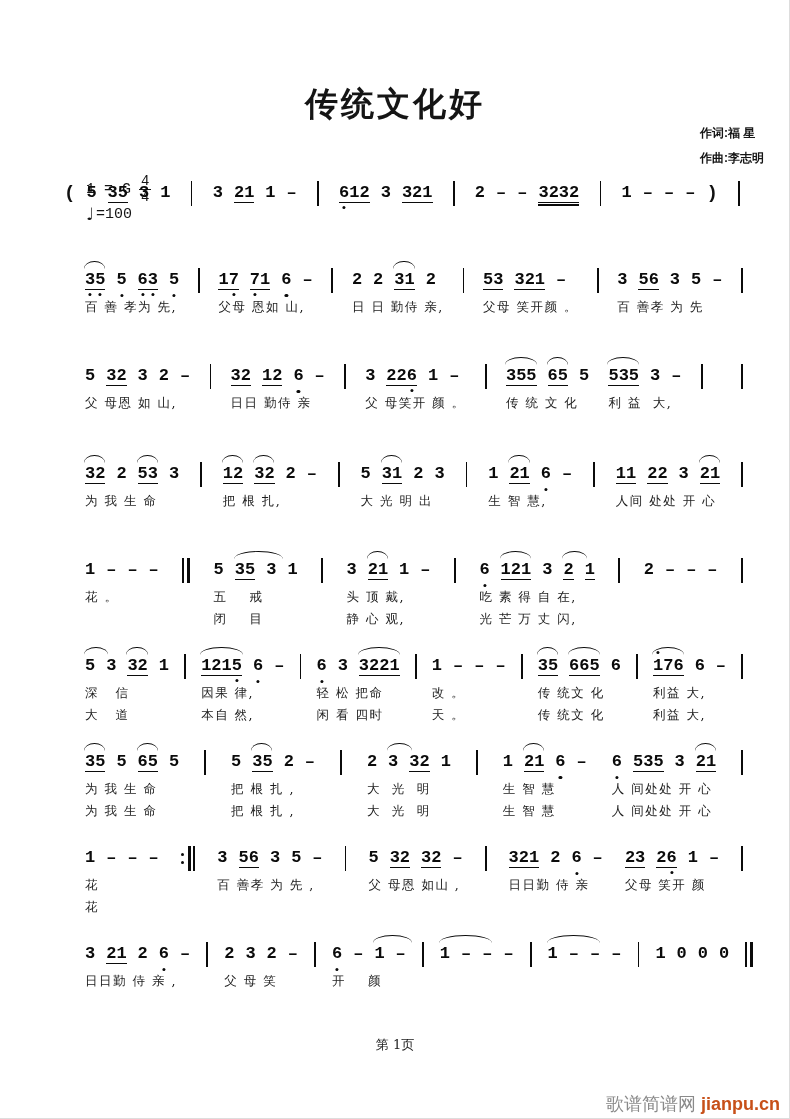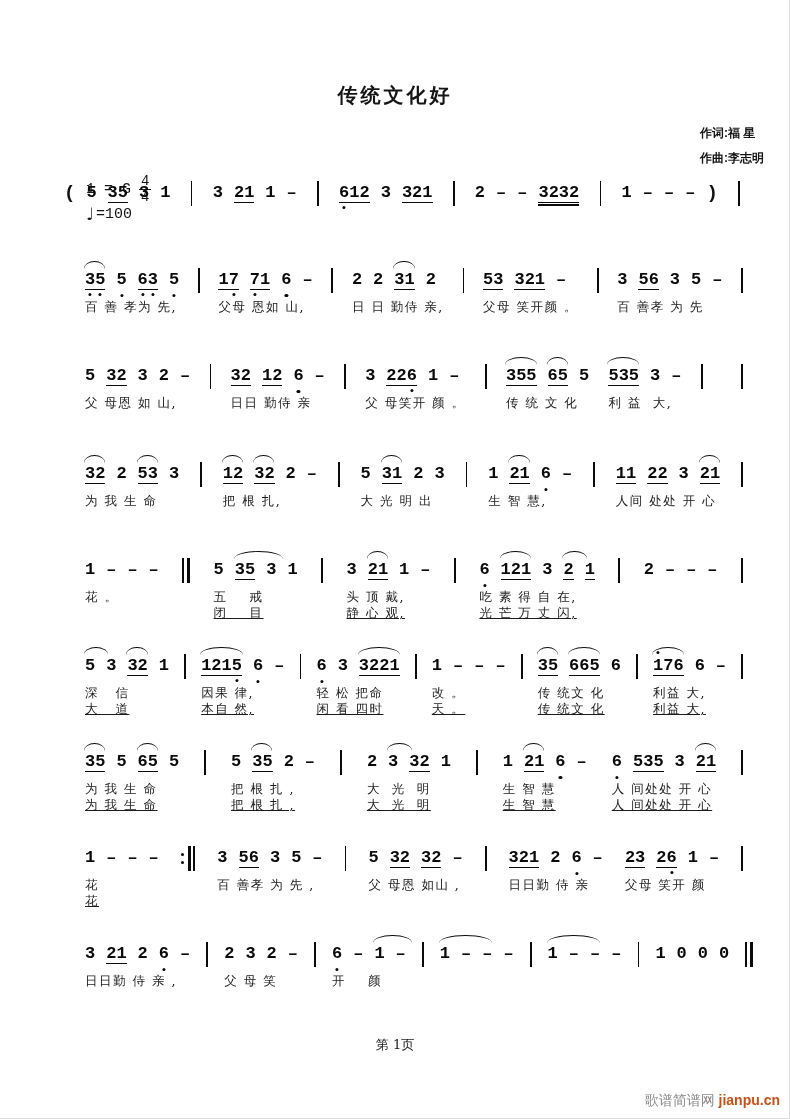--- a/index.html
+++ b/index.html
@@ -3,21 +3,21 @@
 <meta charset="utf-8">
 <style>
   html,body{margin:0;padding:0;}
   body{width:790px;height:1119px;position:relative;background:#fff;
        font-family:"Liberation Sans",sans-serif;color:#111;overflow:hidden;}
   .edge{position:absolute;background:#ddd;}
   .edge.r{right:0;top:0;width:1px;height:100%;}
   .edge.b{left:0;bottom:0;width:100%;height:1px;}
 
   .title{position:absolute;top:82px;left:0;width:100%;text-align:center;
-         font-size:20px;font-weight:bold;letter-spacing:3px;color:#151515;}
+         font-size:33px;font-weight:bold;letter-spacing:3px;color:#151515;}
   .keyblock{position:absolute;left:86px;top:124px;
             font-family:"Liberation Mono",monospace;font-size:15px;color:#151515;}
   .keyrow{display:flex;align-items:center;gap:8px;height:34px;margin-top:48px;}
   .frac{display:inline-flex;flex-direction:column;text-align:center;font-size:14px;line-height:15px;}
   .frac .num{border-bottom:1px solid #151515;padding:0 2px;}
   .temporow{display:flex;align-items:center;gap:2px;height:20px;margin-top:-2px;}
   .temporow .nq{font-family:"DejaVu Sans",sans-serif;font-size:17px;}
   .credits{position:absolute;right:26px;top:121px;text-align:left;
            font-size:12px;font-weight:bold;line-height:25px;color:#151515;}
 
@@ -38,25 +38,25 @@
   .arc{position:absolute;left:-1px;top:-9px;height:7px;width:104%;
        border-top:1.6px solid #0b0b0b;border-radius:50% 50% 0 0/100% 100% 0 0;pointer-events:none;}
   .vbar{width:1.8px;background:#0b0b0b;height:25px;margin-top:-2px;}
   .vbar.thick{width:3.4px;}
   .barline{display:flex;gap:2.5px;align-items:flex-start;}
   .rdots{display:flex;flex-direction:column;justify-content:center;gap:5px;height:21px;margin-right:1px;}
   .rdots i{width:3.2px;height:3.2px;border-radius:50%;background:#0b0b0b;}
   .paren{font-family:"Liberation Mono",monospace;font-weight:bold;font-size:19px;line-height:20px;}
   .lrow{height:15px;font-family:"DejaVu Serif",serif;font-size:12.5px;
         letter-spacing:1.5px;white-space:pre;color:#1c1c1c;margin-top:7px;}
-  .lrow + .lrow{margin-top:1px;text-decoration:underline;}
+  .lrow + .lrow{margin-top:7px;}
 
   .pageno{position:absolute;top:1036px;left:0;width:100%;text-align:center;
           font-family:"DejaVu Serif",serif;font-size:13px;color:#222;}
-  .watermark{position:absolute;top:1092px;right:10px;font-size:14px;}
+  .watermark{position:absolute;top:1092px;right:10px;font-size:18px;}
   .watermark .site{color:#8a8a8a;font-family:"DejaVu Serif",serif;}
   .watermark .url{color:#c75019;font-weight:bold;font-family:"Liberation Sans",sans-serif;}
 </style>
 </head>
 <body>
 
 <div class="edge r"></div>
 <div class="edge b"></div>
 
 <div class="title">传统文化好</div>

